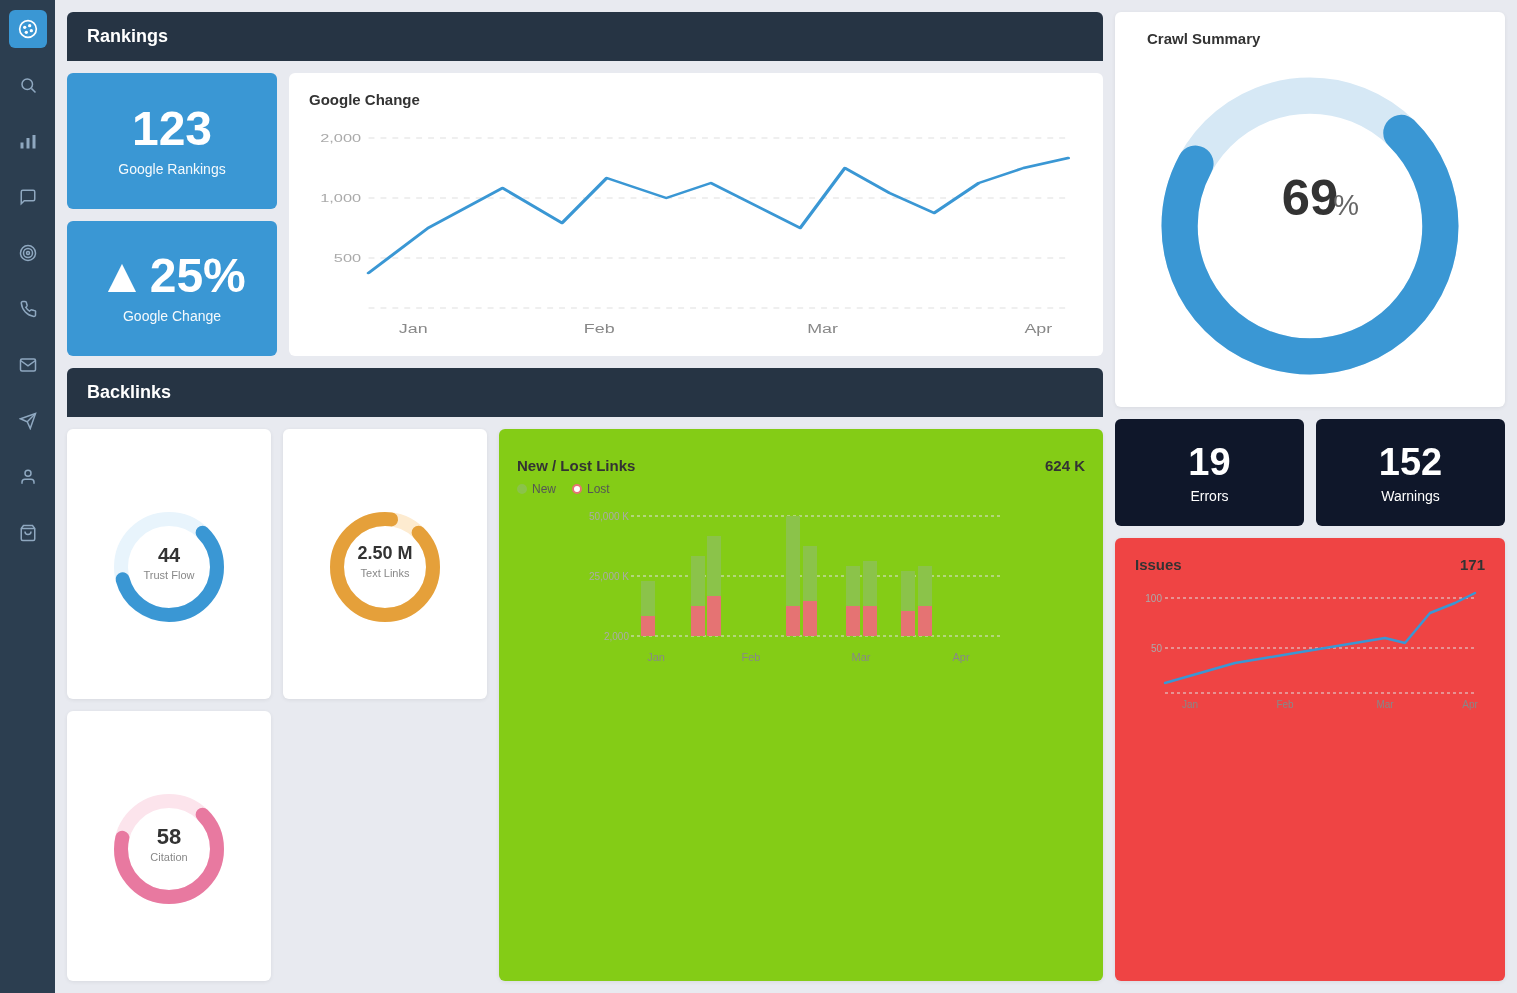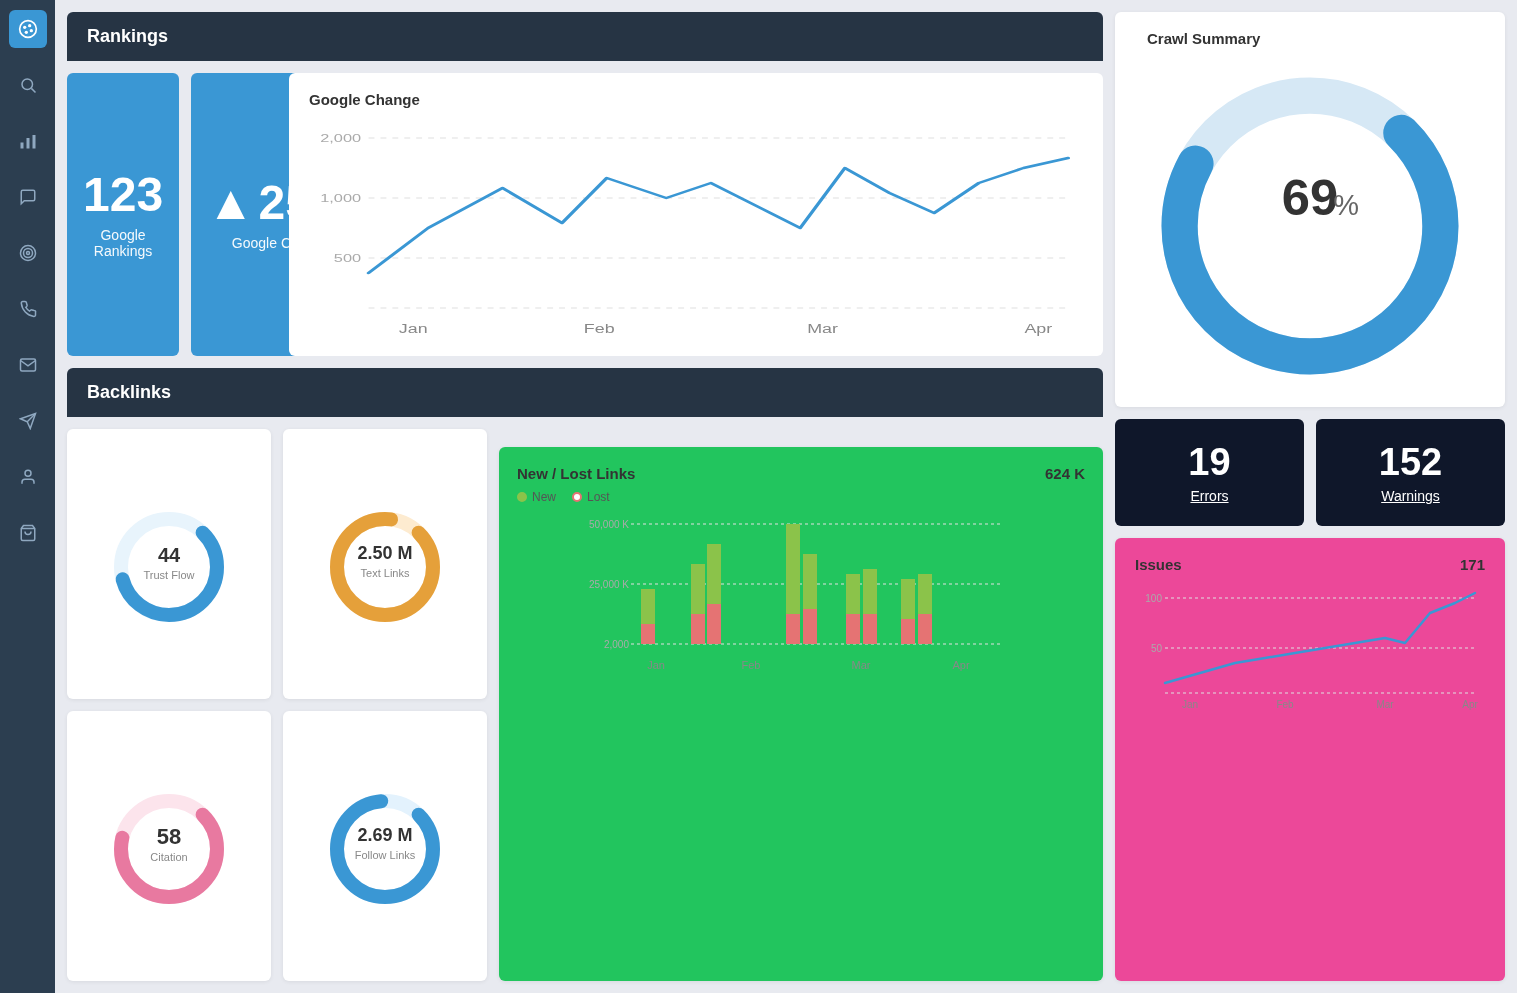--- a/index.html
+++ b/index.html
@@ -66,21 +66,21 @@
     }
 
     .rankings-body {
       display: flex;
       gap: 12px;
       background: transparent;
     }
 
     .stat-cards {
       display: flex;
-      flex-direction: row;
+      flex-direction: column;
       gap: 12px;
       width: 210px;
       flex-shrink: 0;
     }
 
     .stat-card {
       background: #3a97d4;
       border-radius: 6px;
       color: #fff;
       text-align: center;
@@ -150,26 +150,25 @@
     .donut-card svg { width: 120px; height: 120px; }
     .donut-center-text {
       font-size: 20px;
       font-weight: 700;
       fill: #333;
     }
 
     
     .lost-links-panel {
       flex: 1;
-      background: #22c55e;
-      border-radius: 6px;
-      padding: 18px 18px 14px;
+      background: #84cc16;
+      border-radius: 6px;
+      padding: 28px 18px 14px;
       min-width: 0;
       box-shadow: 0 1px 4px rgba(0,0,0,0.07);
-      margin-top: 18px;
     }
     .lost-links-header {
       display: flex;
       justify-content: space-between;
       align-items: center;
       margin-bottom: 8px;
     }
     .lost-links-title { font-size: 15px; font-weight: 600; color: #333; }
     .lost-links-count { font-size: 15px; font-weight: 600; color: #333; }
     .legend { display: flex; gap: 16px; margin-bottom: 10px; }
@@ -212,25 +211,24 @@
       text-align: center;
       padding: 22px 10px;
     }
     .stat-box .box-num {
       font-size: 38px;
       font-weight: 700;
     }
     .stat-box .box-label {
       font-size: 14px;
       margin-top: 4px;
-      text-decoration: underline;
     }
 
     .issues-panel {
-      background: #ec4899;
+      background: #ef4444;
       border-radius: 6px;
       padding: 18px 20px 16px;
       box-shadow: 0 1px 4px rgba(0,0,0,0.07);
       flex: 1;
     }
     .issues-header {
       display: flex;
       justify-content: space-between;
       margin-bottom: 10px;
     }
@@ -382,28 +380,20 @@
 
             <div class="donut-card">
               <svg viewBox="0 0 120 120">
                 <circle cx="60" cy="60" r="48" fill="none" stroke="#fce4ec" stroke-width="14"></circle>
                 <circle cx="60" cy="60" r="48" fill="none" stroke="#e879a0" stroke-width="14" stroke-dasharray="200 101" stroke-dashoffset="38" stroke-linecap="round"></circle>
                 <text x="60" y="55" text-anchor="middle" font-size="22" font-weight="700" fill="#333">58</text>
                 <text x="60" y="72" text-anchor="middle" font-size="11" fill="#888">Citation</text>
               </svg>
             </div>
 
-            <div class="donut-card">
-              <svg viewBox="0 0 120 120">
-                <circle cx="60" cy="60" r="48" fill="none" stroke="#e3f2fd" stroke-width="14"></circle>
-                <circle cx="60" cy="60" r="48" fill="none" stroke="#3a97d4" stroke-width="14" stroke-dasharray="260 41" stroke-dashoffset="38" stroke-linecap="round"></circle>
-                <text x="60" y="52" text-anchor="middle" font-size="18" font-weight="700" fill="#333">2.69 M</text>
-                <text x="60" y="70" text-anchor="middle" font-size="11" fill="#888">Follow Links</text>
-              </svg>
-            </div>
           </div>
 
           <div class="lost-links-panel">
             <div class="lost-links-header">
               <span class="lost-links-title">New / Lost Links</span>
               <span class="lost-links-count">624 K</span>
             </div>
             <div class="legend">
               <div class="legend-item">
                 <div class="legend-dot new"></div>

